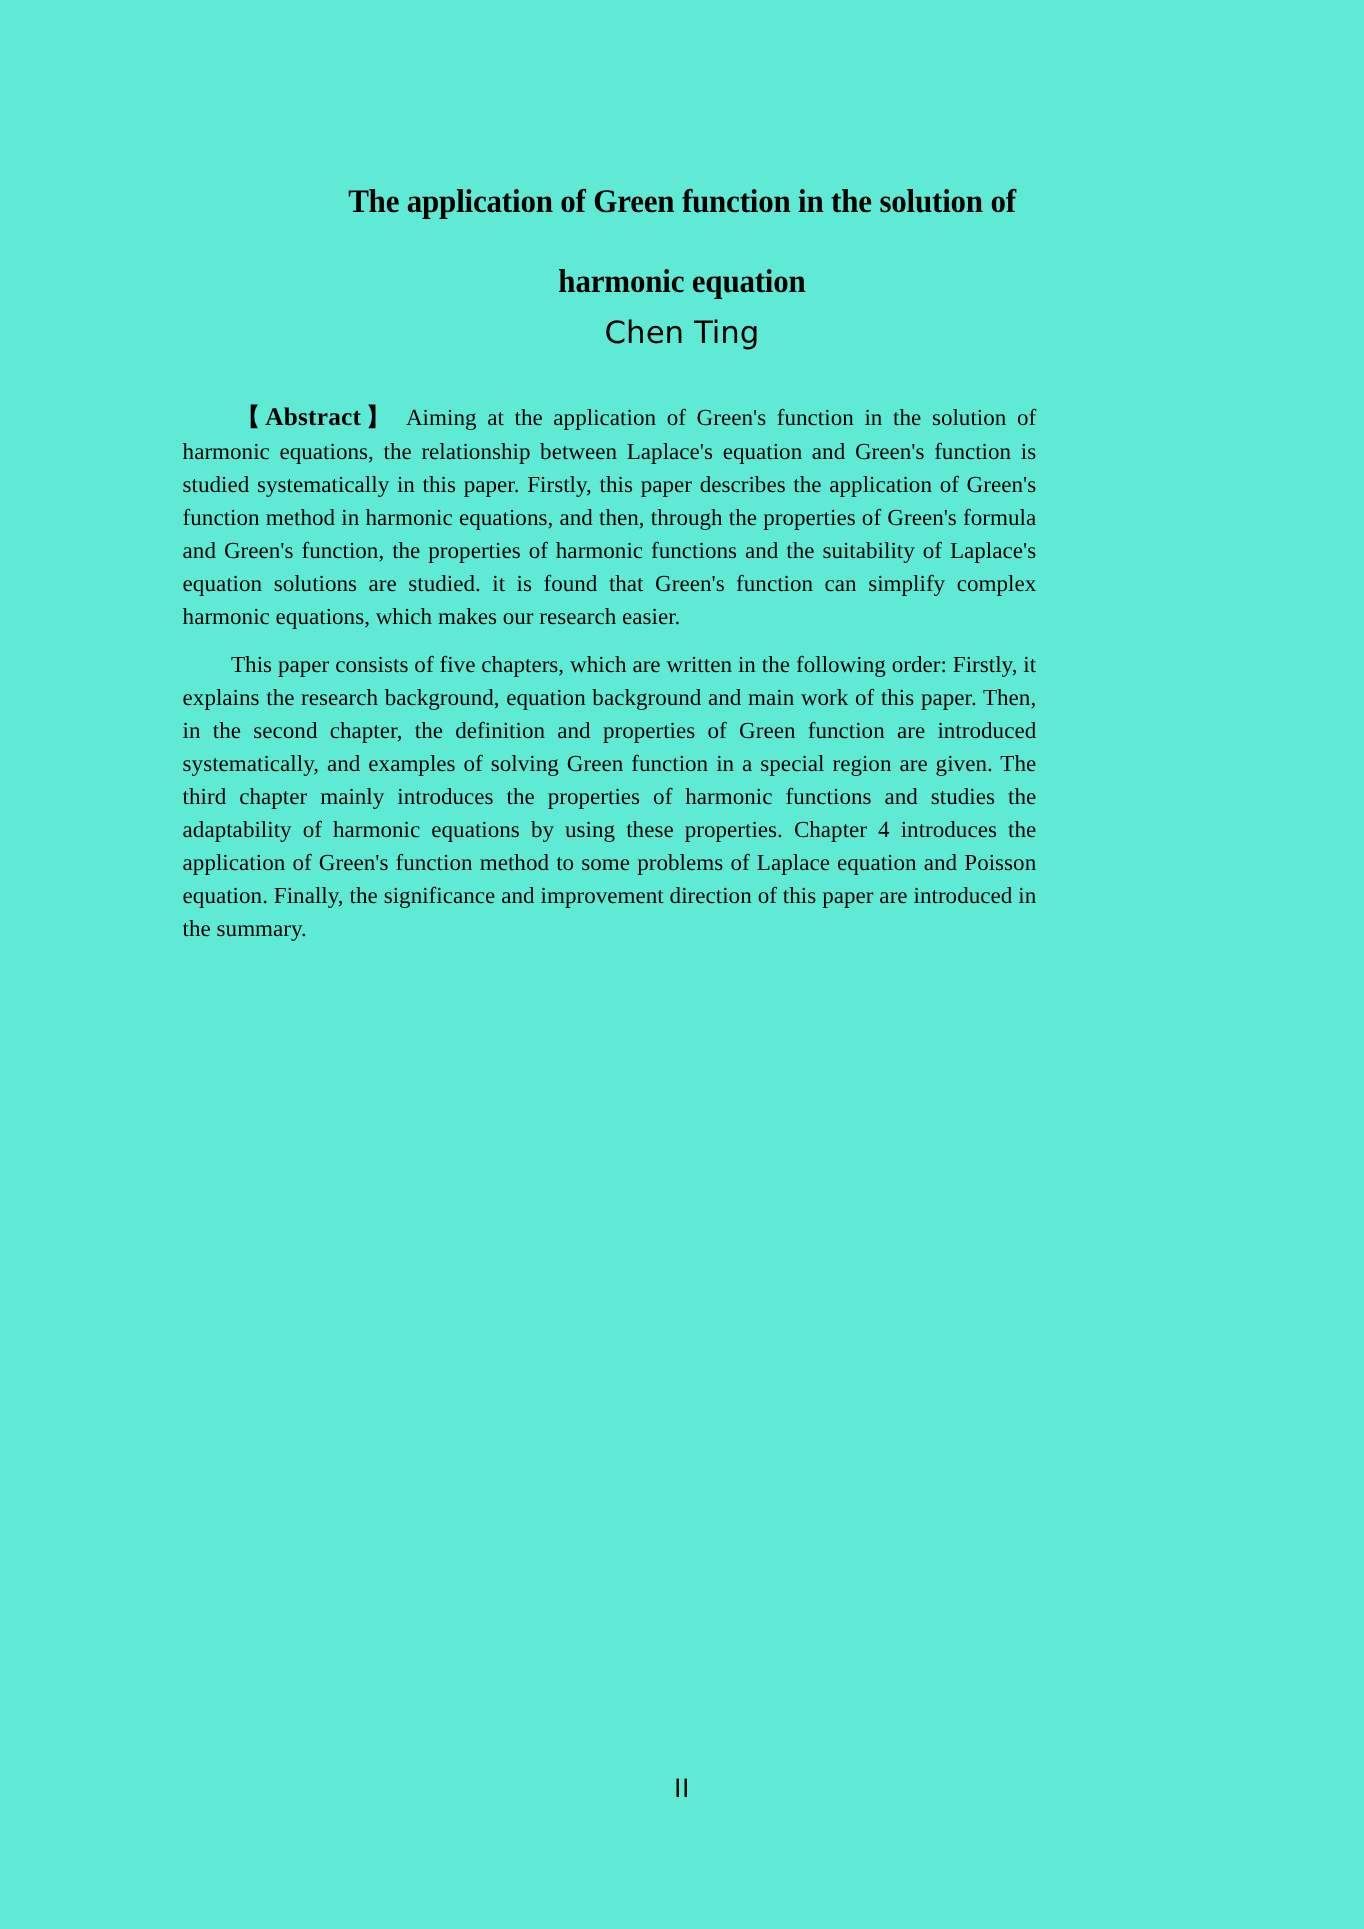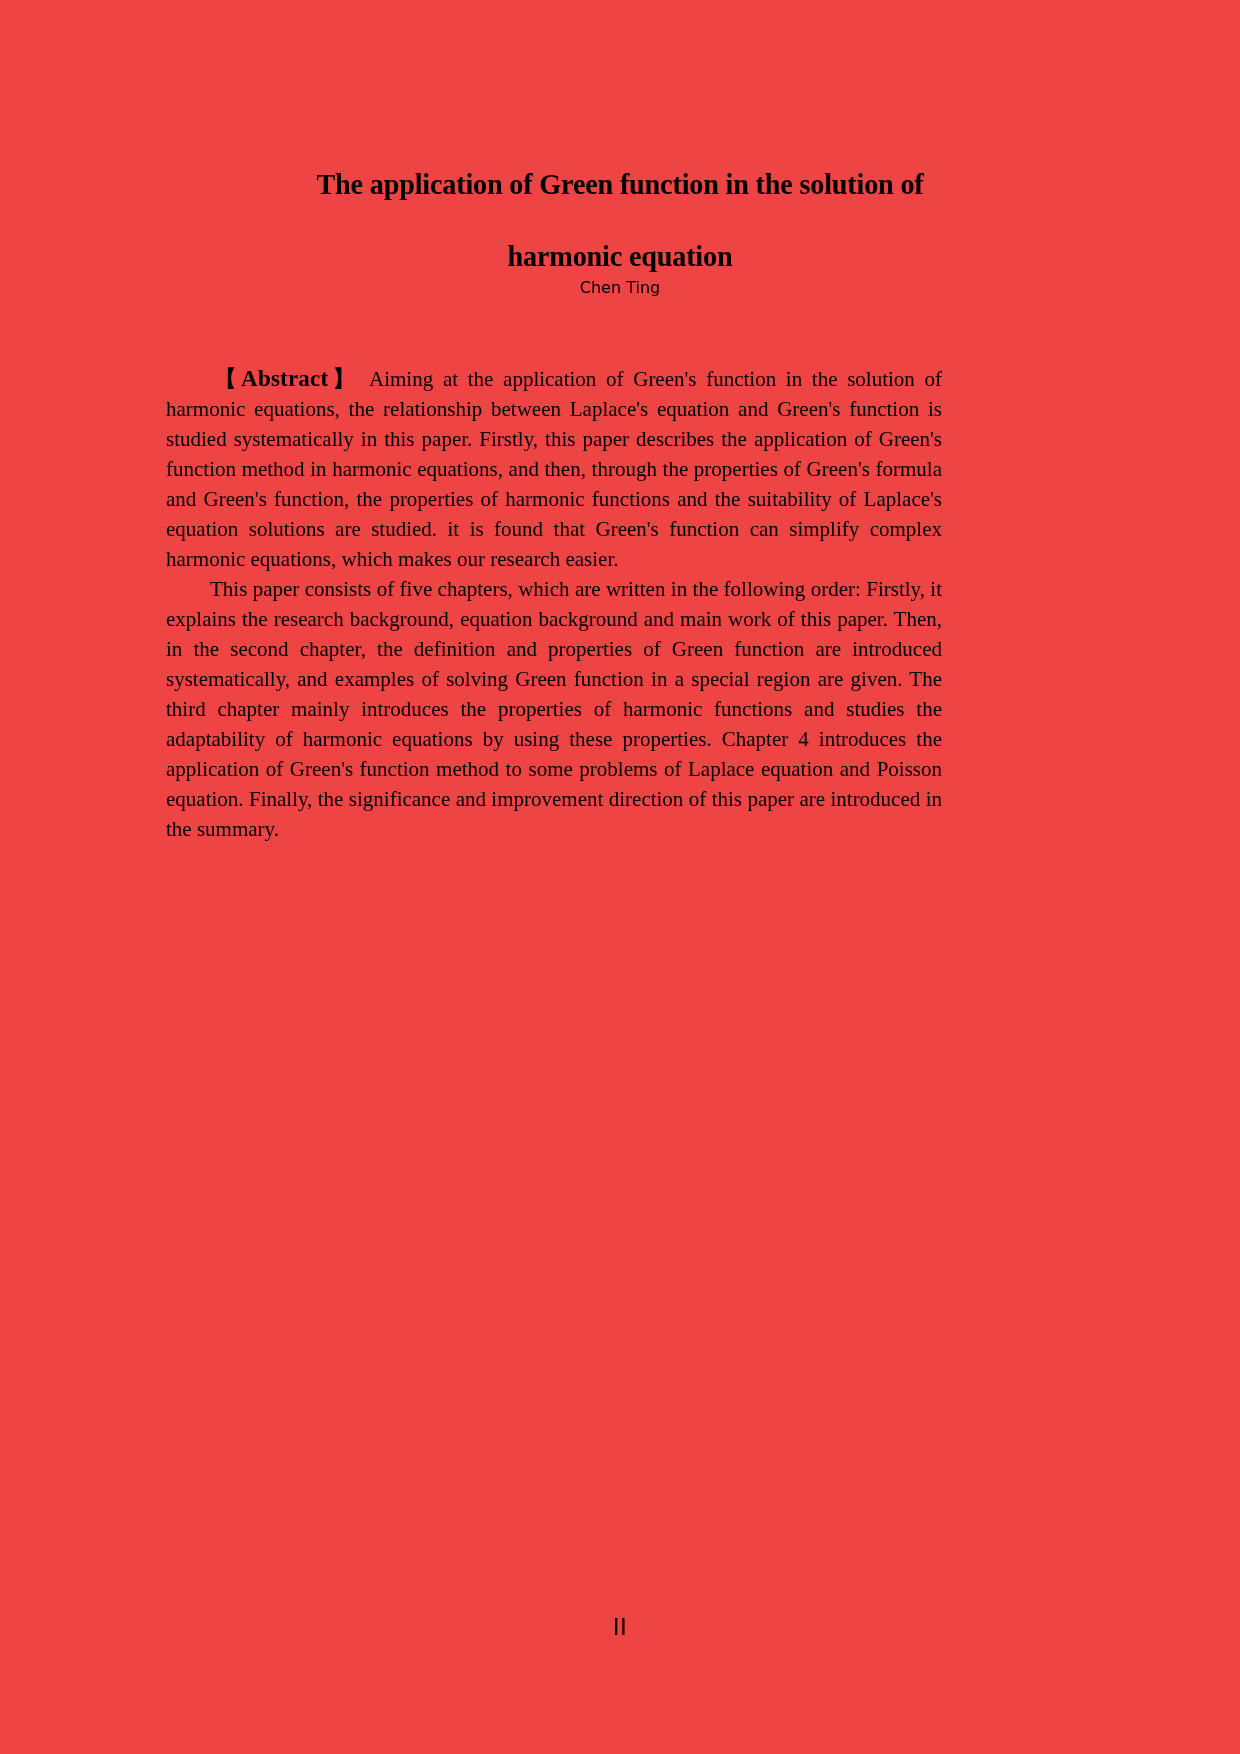--- a/index.html
+++ b/index.html
@@ -15,21 +15,21 @@
     color: #000000;
     overflow: hidden;
   }
 
   .page {
     position: absolute;
     left: 0;
     top: 0;
     width: 1240px;
     height: 1754px;
-    background: #ef4444;
+    background: #5eead4;
   }
 
   
   .doc-title {
     position: absolute;
     left: 166px;
     top: 148px;
     width: 908px;
     text-align: center;
     font-family: "Liberation Serif", "DejaVu Serif", serif;
@@ -42,26 +42,26 @@
   }
   .doc-title .title-line {
     display: block;
     white-space: nowrap;
   }
 
   
   .doc-author {
     position: absolute;
     left: 166px;
-    top: 271px;
+    top: 286px;
     width: 908px;
     text-align: center;
     font-family: "DejaVu Sans", "Liberation Sans", sans-serif;
     font-weight: normal;
-    font-size: 16px;
+    font-size: 28px;
     line-height: 34px;
   }
 
   
   .body-block {
     position: absolute;
     left: 166px;
     top: 364px;
     width: 776px;
   }
@@ -69,21 +69,21 @@
   .para {
     font-size: 21px;
     line-height: 30px;
     text-align: justify;
     text-justify: inter-word;
     margin: 0;
     hyphens: none;
   }
 
   .para.abstract-para {
-    margin-bottom: 0;
+    margin-bottom: 14px;
   }
 
   .section-marker {
     font-weight: bold;
     font-size: 23px;
     letter-spacing: 0.2px;
   }
 
   .bracket {
     font-family: "DejaVu Sans", "Liberation Sans", sans-serif;

